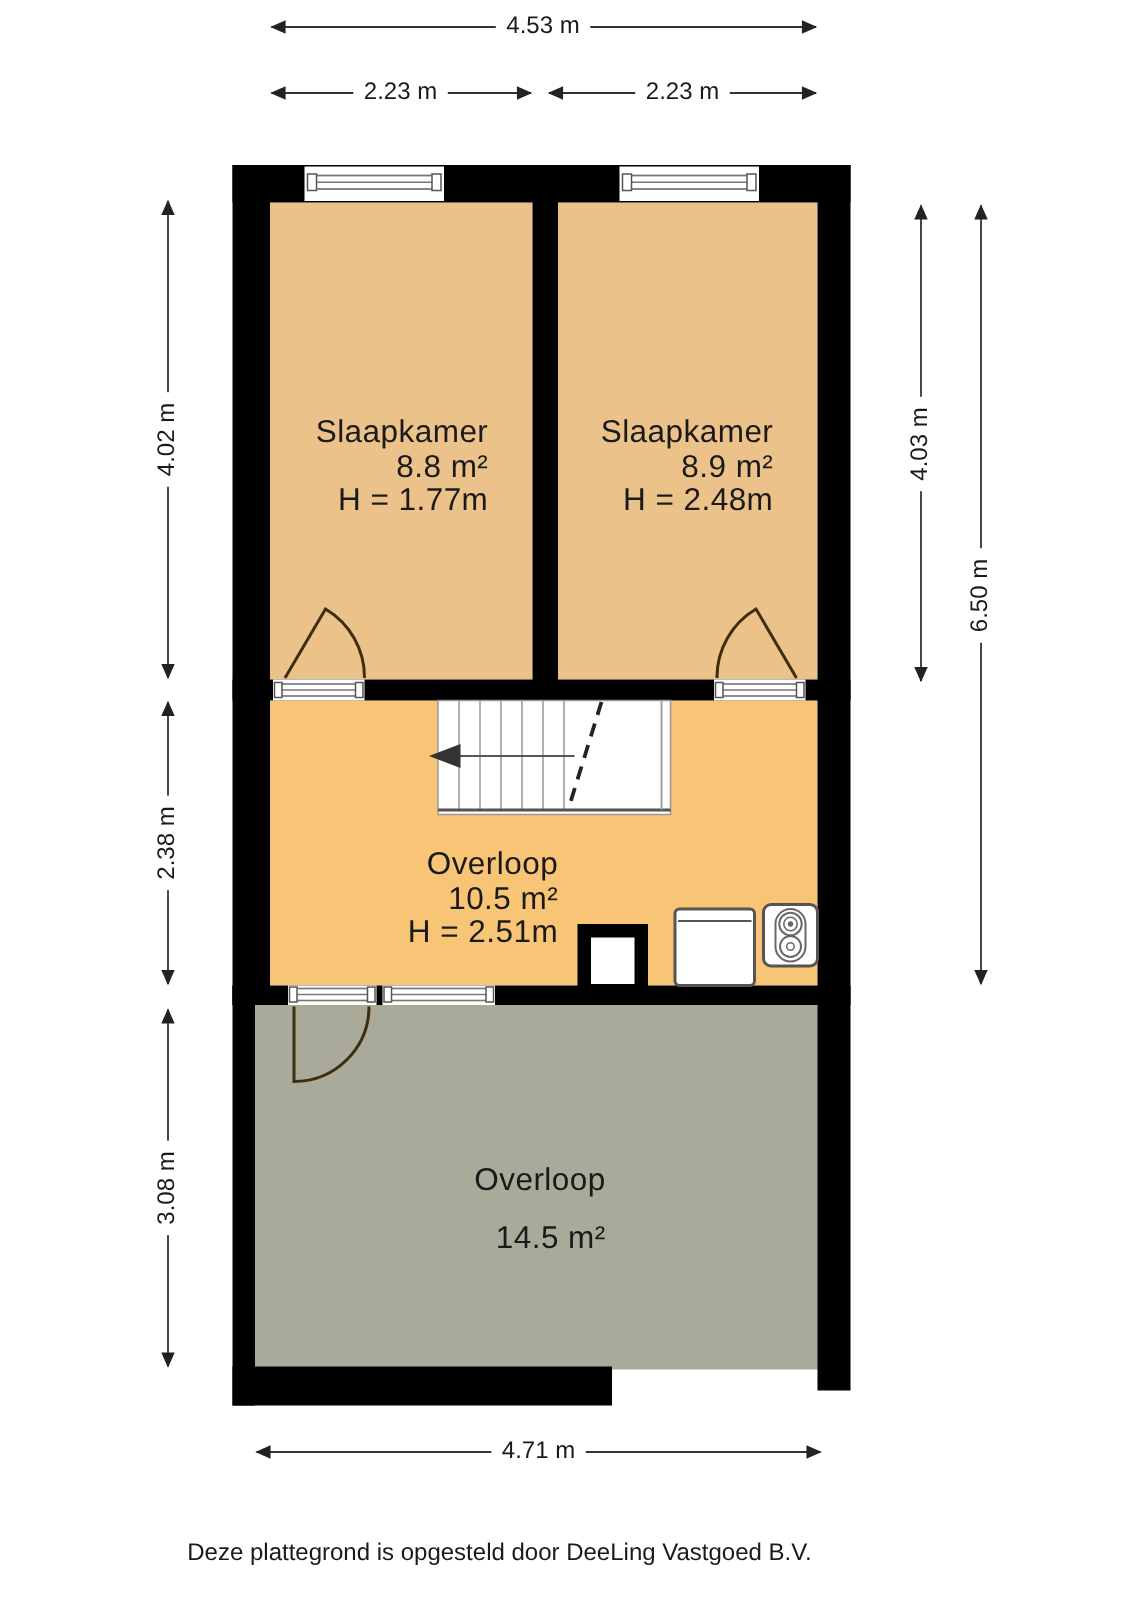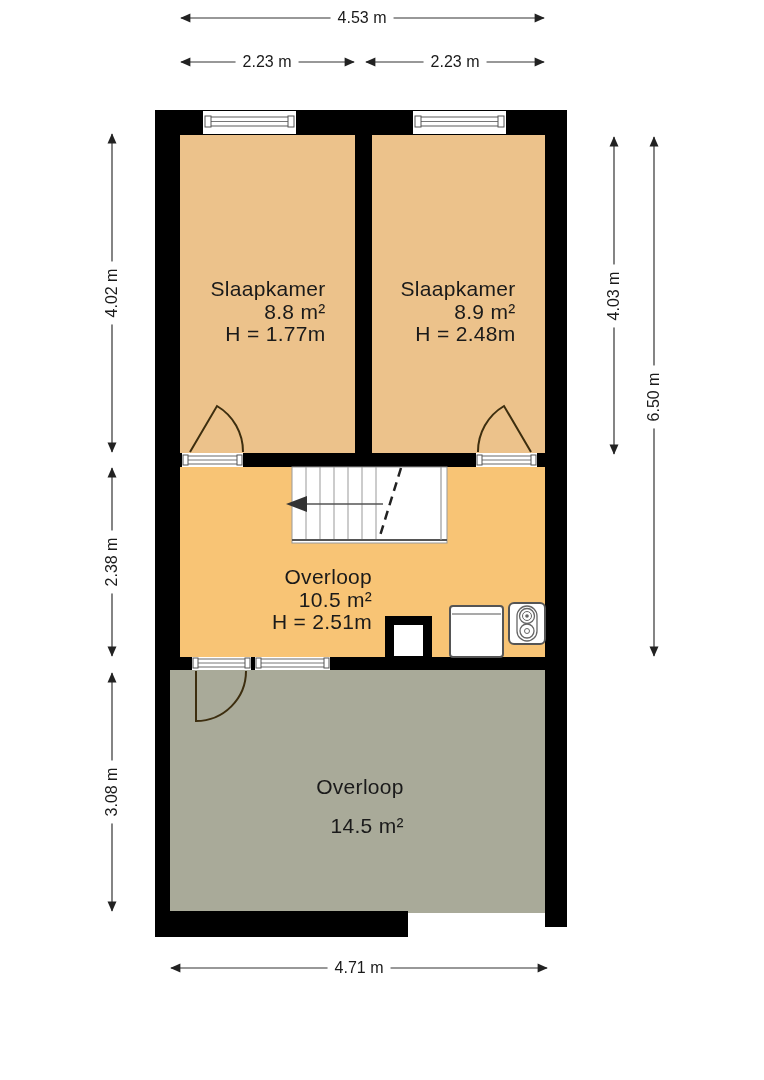--- a/index.html
+++ b/index.html
@@ -181,14 +181,15 @@
   <div class="room-label" style="left:322px;top:600px;">
     <div>Overloop</div>
     <div>10.5 m²</div>
     <div>H = 2.51m</div>
   </div>
   <div class="room-label wide" style="left:360px;top:807px;">
     <div>Overloop</div>
     <div>14.5 m²</div>
   </div>
 
+  <div class="footer-line" style="top:1027px;">Deze plattegrond is opgesteld door DeeLing Vastgoed B.V.</div>
 
 </div>
 
 </body></html>

